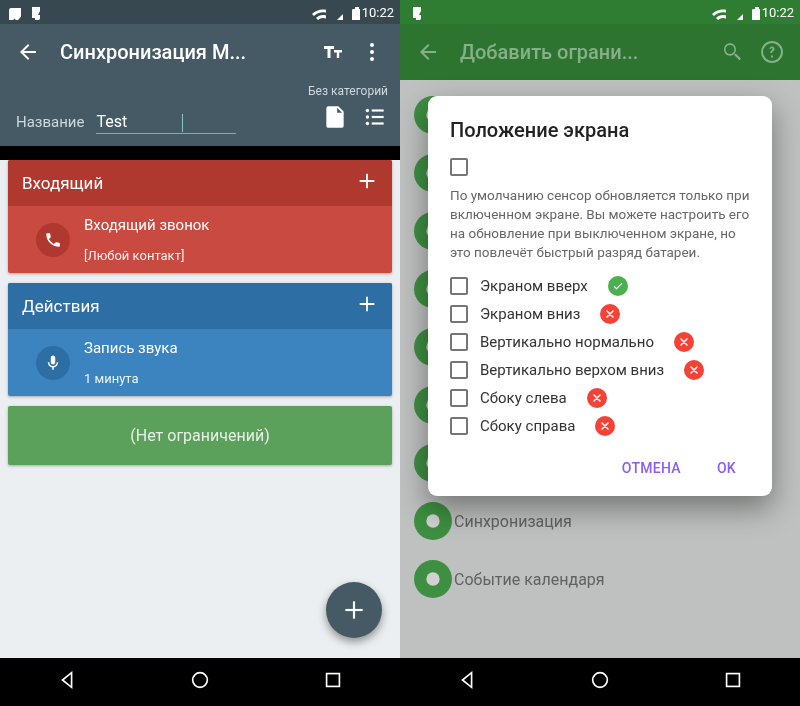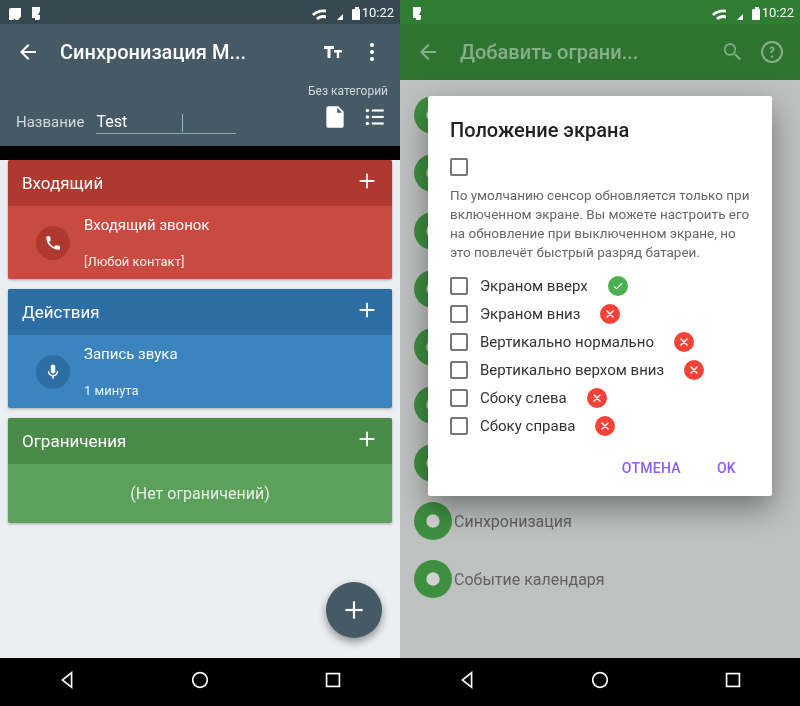--- a/index.html
+++ b/index.html
@@ -23,21 +23,21 @@
 .catlabel{font-size:12px;color:#cfd8dc}
 .caticons{display:flex;gap:14px}
 .caticons svg{width:26px;height:26px;fill:#fff}
 .content{position:absolute;top:160px;left:0;right:0;bottom:48px;padding:0 0;background:#eceff1;overflow:hidden}
 .card{margin:0 8px 10px;border-radius:2px;box-shadow:0 1px 3px rgba(0,0,0,.3);overflow:hidden;color:#fff}
 .cardheader{display:flex;align-items:center;justify-content:space-between;padding:10px 14px;font-size:17px}
 .carditem{display:flex;align-items:center;padding:10px 28px;gap:14px}
 .cirbtn{width:34px;height:34px;border-radius:17px;display:flex;align-items:center;justify-content:center}
 .cirbtn svg{width:18px;height:18px;fill:#fff}
 .itxt .t1{font-size:15px}
-.itxt .t2{font-size:13px;opacity:.9;margin-top:20px}
+.itxt .t2{font-size:13px;opacity:.9;margin-top:14px}
 .triggers{background:#c84a41}
 .triggers .cardheader{background:#b0392f}
 .triggers .cirbtn{background:#b0392f}
 .actions{background:#3b84c0}
 .actions .cardheader{background:#2d6ea5}
 .actions .cirbtn{background:#2d6ea5}
 .constraints{background:#5ba05b}
 .constraints .cardheader{background:#4a8b4a}
 .constraints .empty{text-align:center;padding:20px;font-size:16px;opacity:.85}
 .fab{position:absolute;right:18px;bottom:68px;width:56px;height:56px;border-radius:28px;background:#455a64;display:flex;align-items:center;justify-content:center;box-shadow:0 4px 8px rgba(0,0,0,.4)}
@@ -47,21 +47,21 @@
 .phone2 .bg{position:absolute;top:0;left:0;right:0;bottom:48px;background:#e8ecea}
 .phone2 .header2{background:#388e3c;padding-top:24px;color:#fff;position:relative;z-index:2}
 .header2 .toolbar .title{color:#a5d6a7}
 .header2 .iconbtn svg{fill:#a5d6a7}
 .bglist{position:absolute;top:80px;left:0;right:0;bottom:48px;padding:6px 10px;z-index:1}
 .bgitem{display:flex;align-items:center;gap:2px;padding:10px 4px;color:#777}
 .bgitem .bgcir{width:38px;height:38px;border-radius:19px;background:#4caf50;display:flex;align-items:center;justify-content:center}
 .bgitem .bgcir svg{width:20px;height:20px;fill:#fff}
 .bgitem .bgt{font-size:16px}
 .scrim{position:absolute;top:0;left:0;right:0;bottom:48px;background:rgba(0,0,0,.18);z-index:3}
-.dialog{position:absolute;top:96px;left:28px;right:28px;background:#fff;border-radius:2px;box-shadow:0 12px 30px rgba(0,0,0,.4);z-index:4;padding:22px 22px 10px}
+.dialog{position:absolute;top:96px;left:28px;right:28px;background:#fff;border-radius:9px;box-shadow:0 12px 30px rgba(0,0,0,.4);z-index:4;padding:22px 22px 10px}
 .dlgtitle{font-size:20px;font-weight:500;color:#222;margin-bottom:16px}
 .chkrow{display:flex;align-items:center;gap:12px;margin-bottom:10px}
 .chkrow .cb{width:18px;height:18px;border:2px solid #757575;border-radius:2px;flex-shrink:0}
 .chkrow .lbl{font-size:15px;color:#333}
 .chkrow.green .lbl{color:#388e3c}
 .desc{font-size:13.5px;color:#666;line-height:1.4;margin:4px 0 14px}
 .options .chkrow{margin-bottom:8px}
 .badge{width:20px;height:20px;border-radius:10px;display:inline-flex;align-items:center;justify-content:center;margin-left:8px}
 .badge svg{width:12px;height:12px;fill:#fff}
 .badge.ok{background:#4caf50}
@@ -247,26 +247,20 @@
             </svg>
           </div>
         <div class="itxt">
           <div class="t1">Запись звука</div>
           <div class="t2">1 минута</div>
         </div>
       </div>
     </div>
 
     <div class="card constraints">
-      <div class="cardheader">
-        <span>Ограничения</span>
-        <span><svg viewBox="0 0 24 24" width="22" height="22">
-              <use href="#i-plus"></use>
-            </svg></span>
-      </div>
       <div class="empty">(Нет ограничений)</div>
     </div>
   </div>
 
   <div class="fab">
       <svg viewBox="0 0 24 24">
         <use href="#i-plus"></use>
       </svg>
     </div>
 

